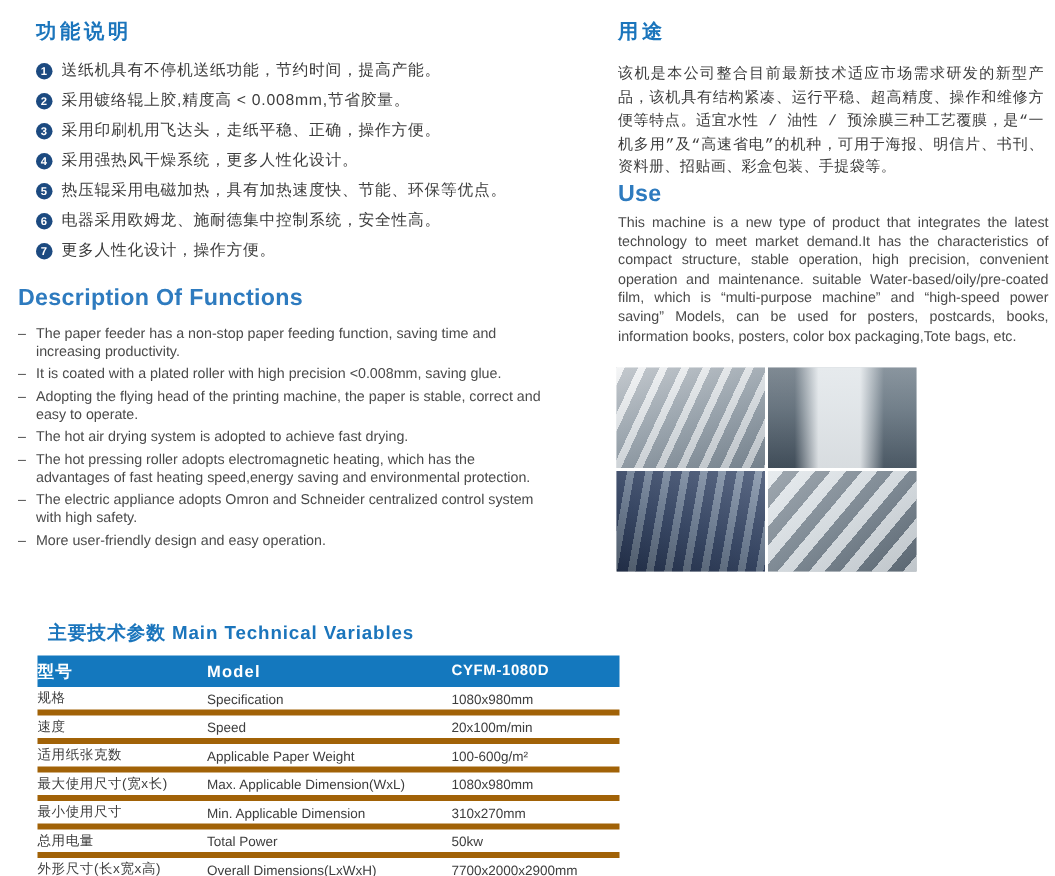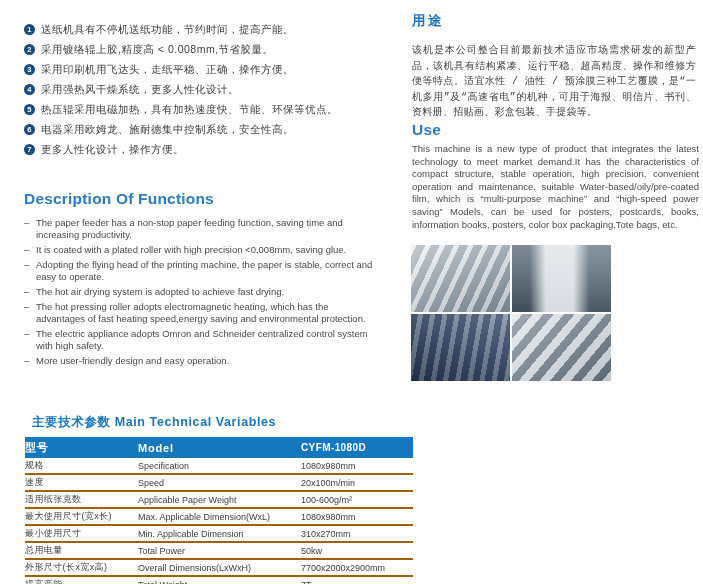--- a/index.html
+++ b/index.html
@@ -14,21 +14,21 @@
   .h-en{font-size:15.5px;color:#2e7bbf;letter-spacing:.2px;}
 
   
   #fn{left:24px;top:12px;width:362px;}
   .num-list{margin-top:11px;}
   .num-item{display:flex;align-items:flex-start;margin-bottom:7.5px;font-size:10.5px;line-height:12.5px;color:#3d3d3d;letter-spacing:.5px;}
   .badge{flex:0 0 11px;width:11px;height:11px;border-radius:50%;background:#1c4a80;color:#fff;
          font-size:7.5px;font-weight:bold;line-height:11px;text-align:center;margin-right:6px;margin-top:.5px;}
 
   
-  #desc{left:24px;top:190px;width:352px;}
+  #desc{left:12px;top:190px;width:352px;}
   .dash-list{margin-top:9px;}
   .dash-item{display:flex;font-size:9.5px;line-height:12.3px;color:#4a4a4a;margin-bottom:2.5px;}
   .dash-item::before{content:"–";flex:0 0 12px;color:#4a4a4a;}
 
   
   #usage{left:412px;top:12px;width:284px;}
   #usage p{margin:13px 0 0;font-size:10px;line-height:15.5px;text-align:justify;color:#3d3d3d;letter-spacing:.3px;font-family:Liberation Mono, monospace;}
   #use{left:412px;top:121px;width:287px;}
   #use p{margin:4px 0 0;font-size:9.5px;line-height:12.6px;text-align:justify;color:#4a4a4a;}
 
@@ -50,27 +50,28 @@
 
   
   #tech-title{left:32px;top:414px;font-size:12.5px;font-weight:bold;color:#1b75bc;letter-spacing:.6px;position:absolute;}
   #table{left:25px;top:437px;width:388px;position:absolute;}
   .thead{display:flex;align-items:center;background:#1478be;color:#ffffff;height:21px;}
   .c1{width:113px;box-sizing:border-box;}
   .c2{width:163px;}
   .c3{flex:1;}
   .thead .c1,.thead .c2{font-weight:bold;font-size:11px;letter-spacing:.8px;}
   .thead .c3{font-weight:bold;font-size:10px;letter-spacing:.4px;}
-  .trow{display:flex;align-items:center;height:15px;border-bottom:2px solid #a16207;font-size:9px;color:#3d3d3d;}
+  .trow{display:flex;align-items:center;height:15px;border-bottom:4px solid #a16207;font-size:9px;color:#3d3d3d;}
   .trow .c1{letter-spacing:.4px;}
 </style>
 </head>
 <body>
 
 <section class="sec" id="fn">
+  <h2 class="h-cn">功能说明</h2>
   <div class="num-list">
 
       <div class="num-item">
         <span class="badge">1</span>
         <span>送纸机具有不停机送纸功能，节约时间，提高产能。</span>
       </div>
 
       <div class="num-item">
         <span class="badge">2</span>
         <span>采用镀络辊上胶,精度高 &lt; 0.008mm,节省胶量。</span>

